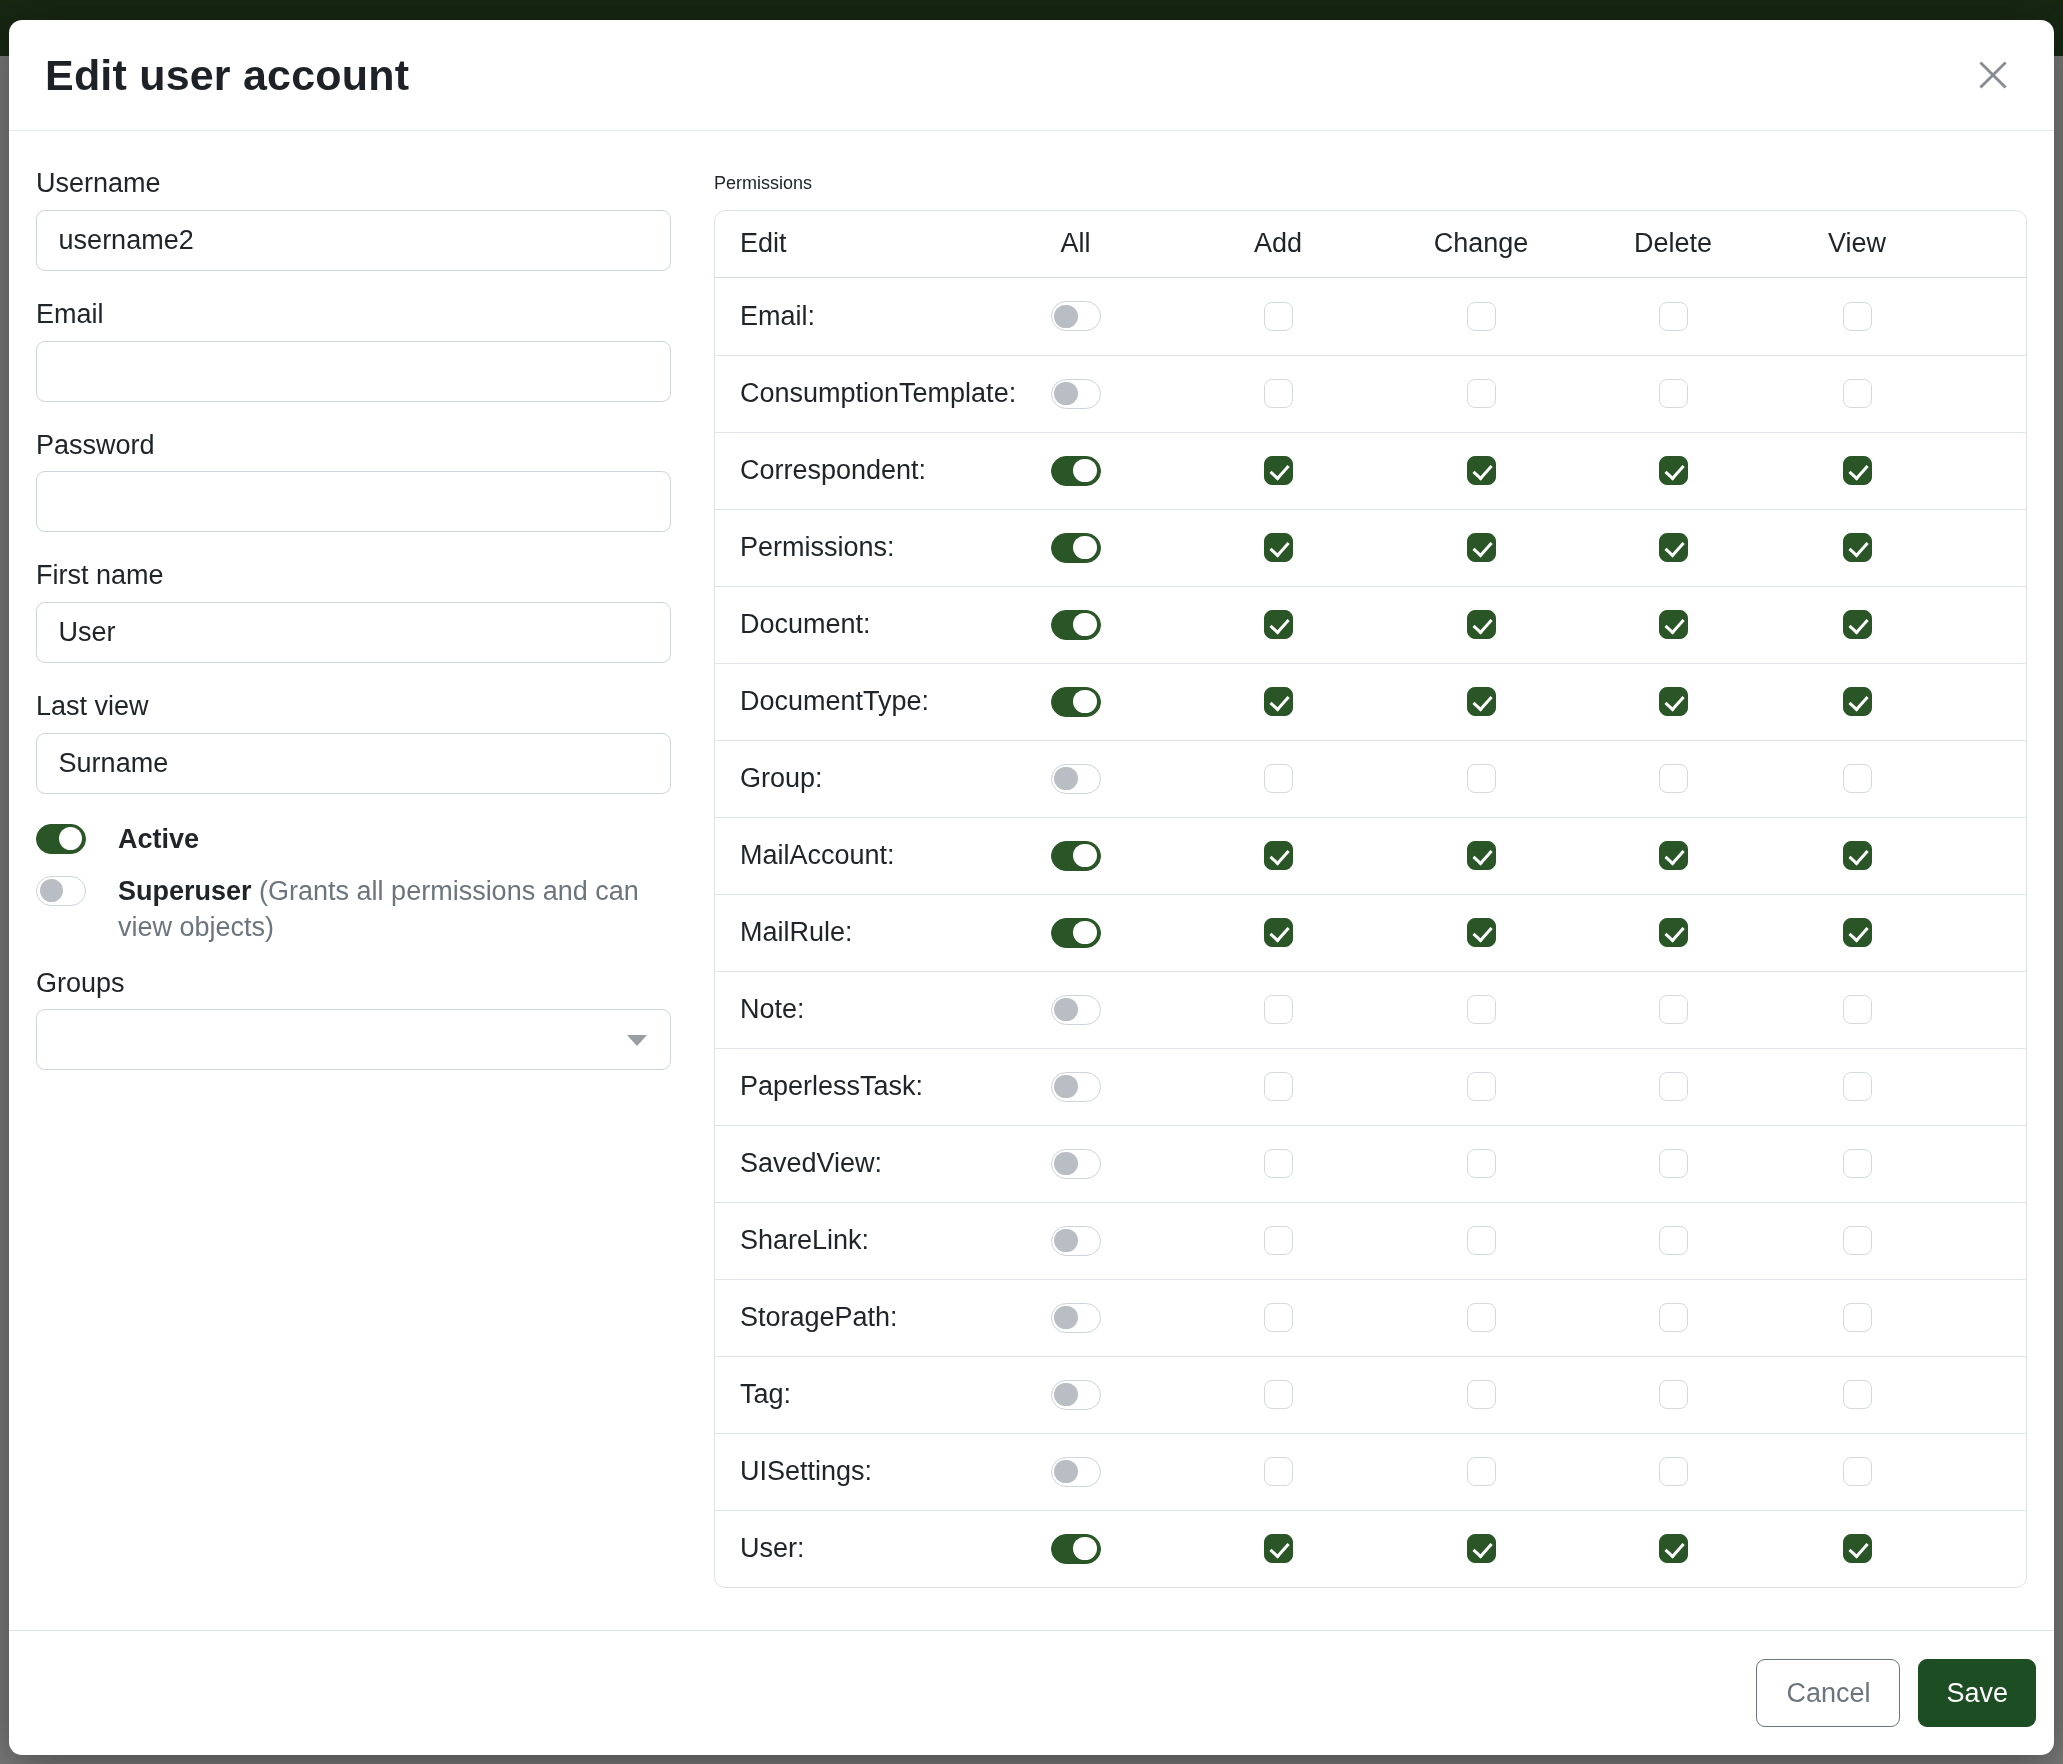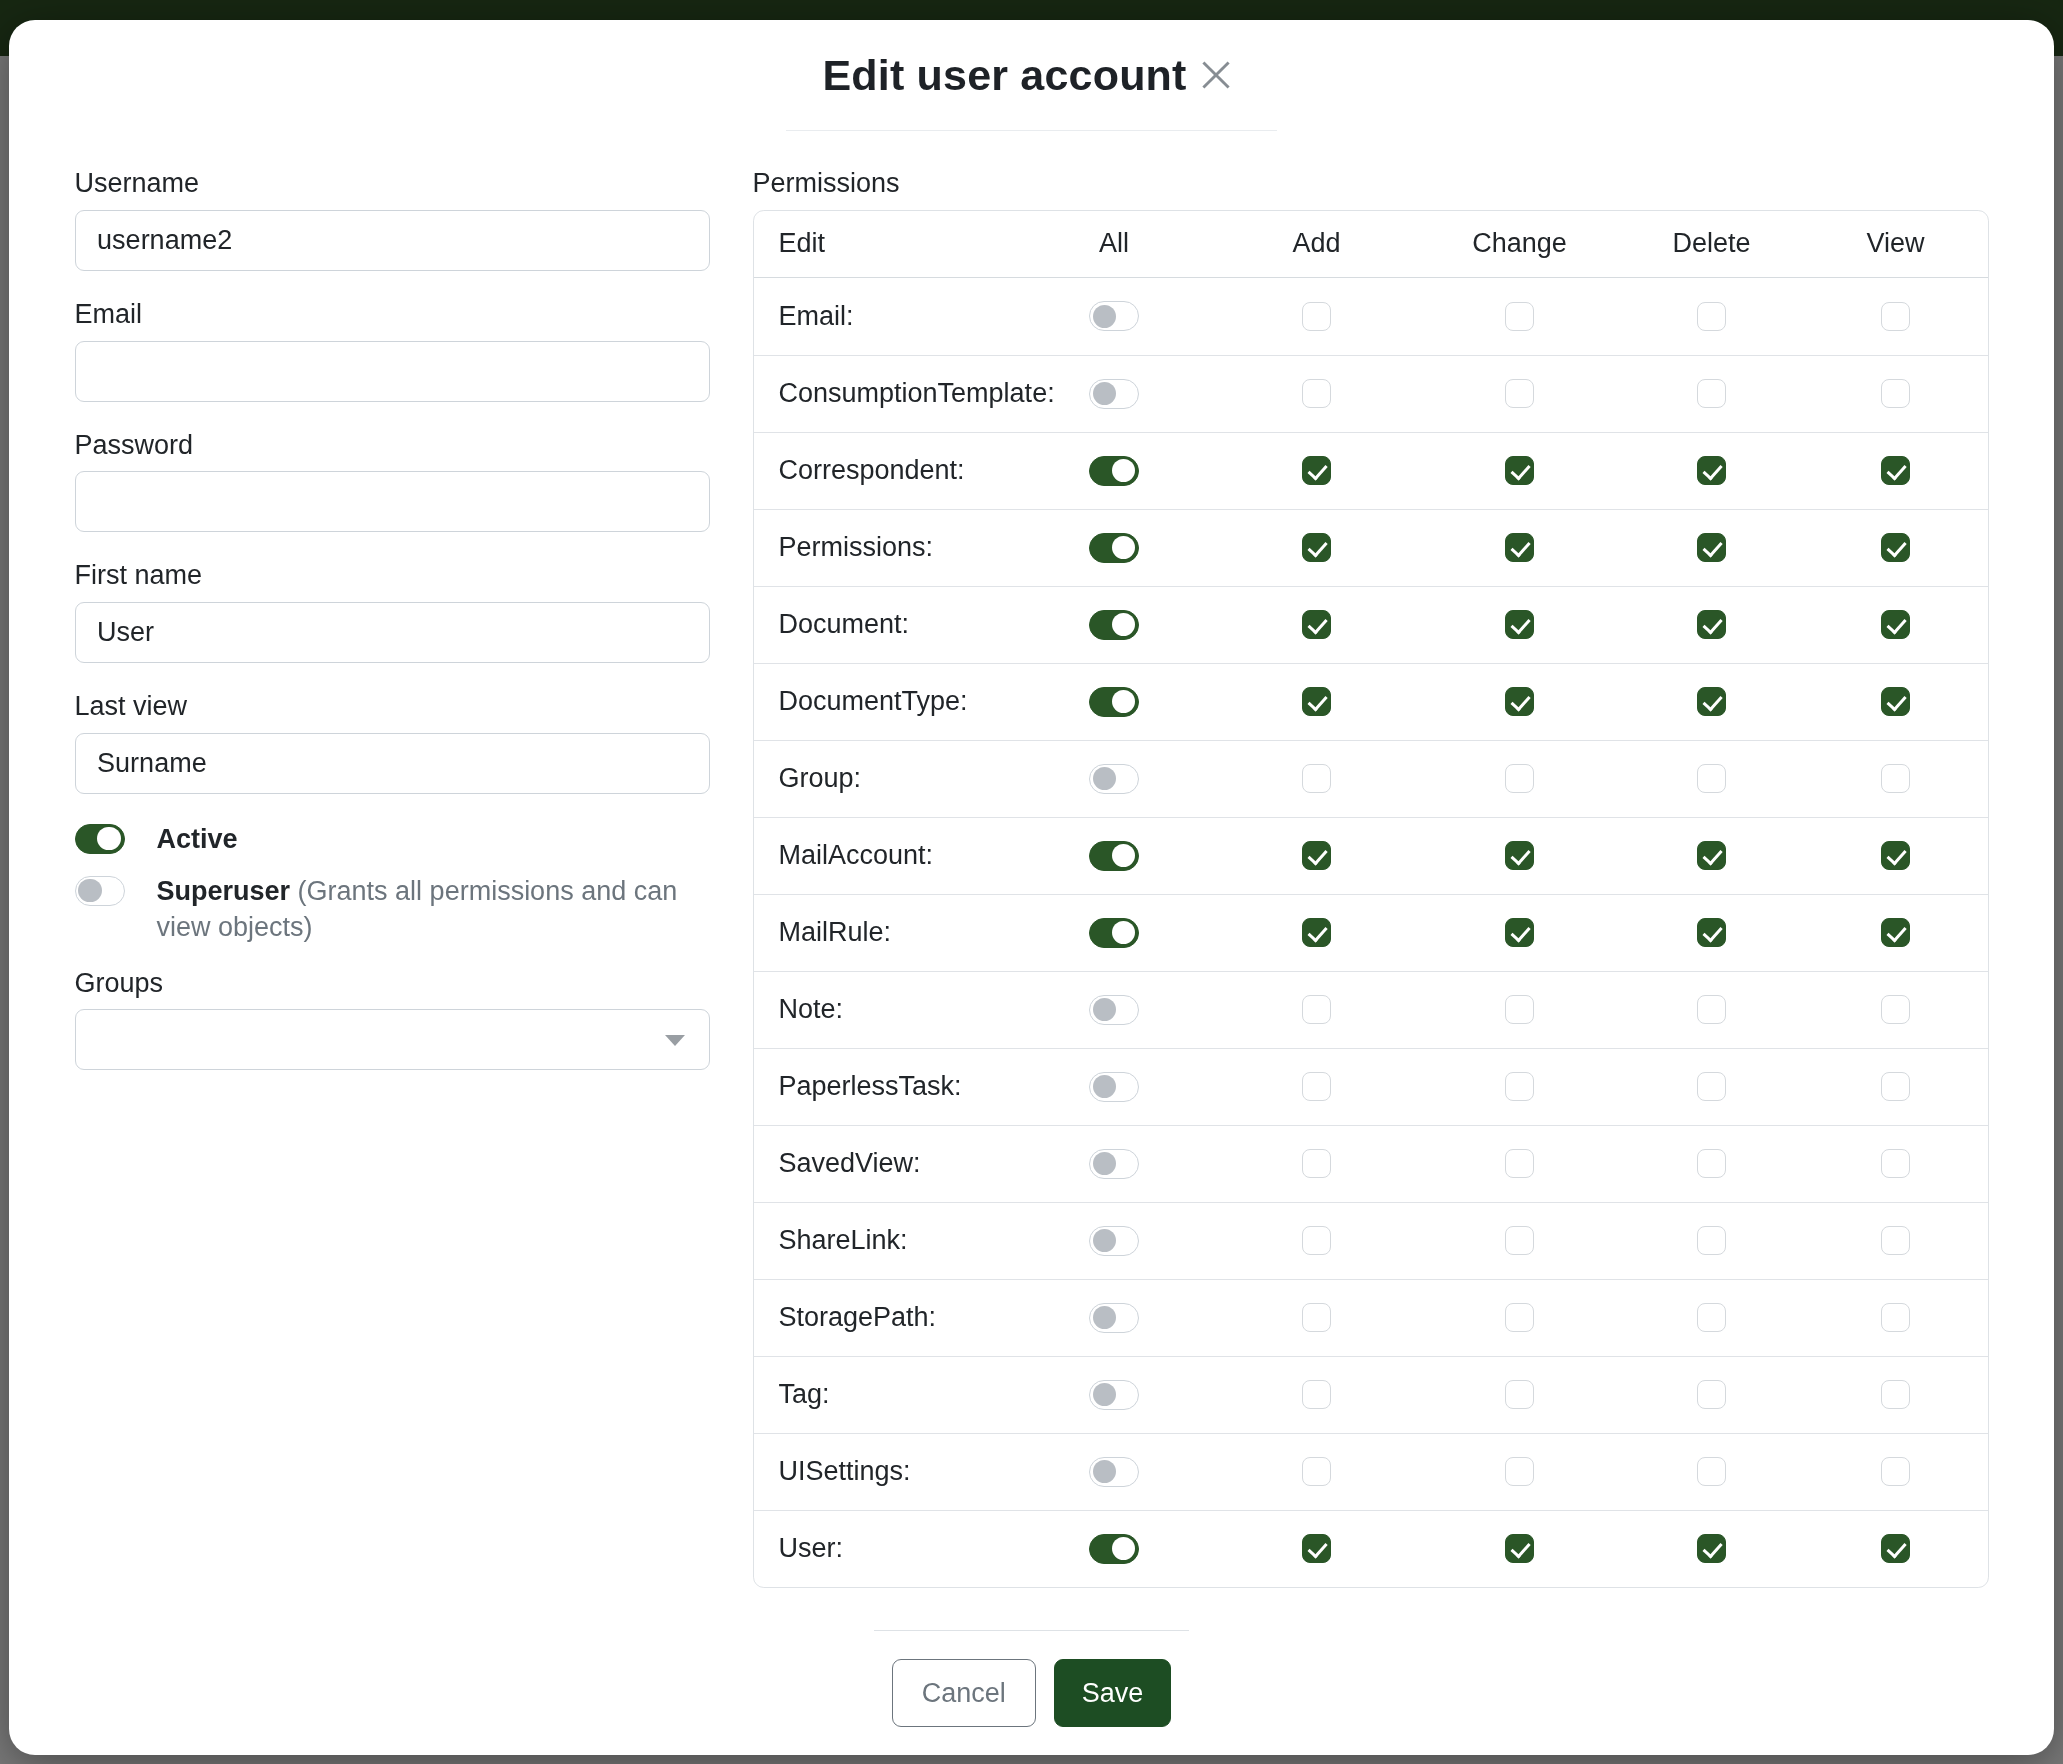--- a/index.html
+++ b/index.html
@@ -10,23 +10,23 @@
     position:relative;
     color:#212529;
   }
   .navbar-strip {
     position:absolute; top:0; left:0; width:2063px; height:56px;
     background:#172712;
   }
   
   .modal {
     position:absolute; left:9px; top:20px; width:2045px; height:1735px;
-    background:#ffffff; border-radius:26px;
+    background:#ffffff; border-radius:13px;
     box-shadow:0 9px 45px rgba(0,0,0,.4);
-    display:flex; flex-direction:column;align-items:center;
+    display:flex; flex-direction:column;
   }
   .modal-header {
     height:111px; flex:0 0 111px;
     display:flex; align-items:center;
     padding:0 32px 0 36px;
     border-bottom:1.4px solid #e9ecef;
   }
   .modal-title { font-size:43px; font-weight:600; color:#1e2227; letter-spacing:0.2px; }
   .btn-close {
     margin-left:auto; width:58px; height:58px;
@@ -72,21 +72,21 @@
   .switch.on { background:var(--ctl-green); border-color:var(--ctl-green); }
   .switch.on::after { left:auto; right:2.7px; background:#ffffff; }
   .toggle-row { display:flex; align-items:flex-start; margin-bottom:16px; }
   .toggle-row .switch { margin-top:2.7px; }
   .toggle-text { margin-left:32px; font-size:27px; line-height:36px; max-width:540px; }
   .toggle-label { font-weight:600; color:#212529; }
   .toggle-hint { color:#6c757d; font-weight:400; }
   .groups-group { margin-top:21.6px; }
   
   .right-col { flex:1 1 auto; }
-  .perm-heading { font-size:27px; line-height:32px; margin-bottom:10.8px; color:#212529; }
+  .perm-heading { font-size:18px; line-height:32px; margin-bottom:10.8px; color:#212529; }
   .perm-table {
     border:1.4px solid #dee2e6; border-radius:10.8px; overflow:hidden; background:#fff;
   }
   .prow { display:grid; grid-template-columns:261px 199px 206px 200px 184px 184px 1fr; align-items:center; }
   .prow.head { height:67px; border-bottom:1.8px solid #d6dbdf; }
   .prow.body-row { height:77px; }
   .prow.body-row + .prow.body-row { border-top:1.8px solid #e0e3e7; }
   .cell { display:flex; align-items:center; justify-content:center; font-size:27px; color:#212529; }
   .cell.type { justify-content:flex-start; padding-left:25px; }
   

